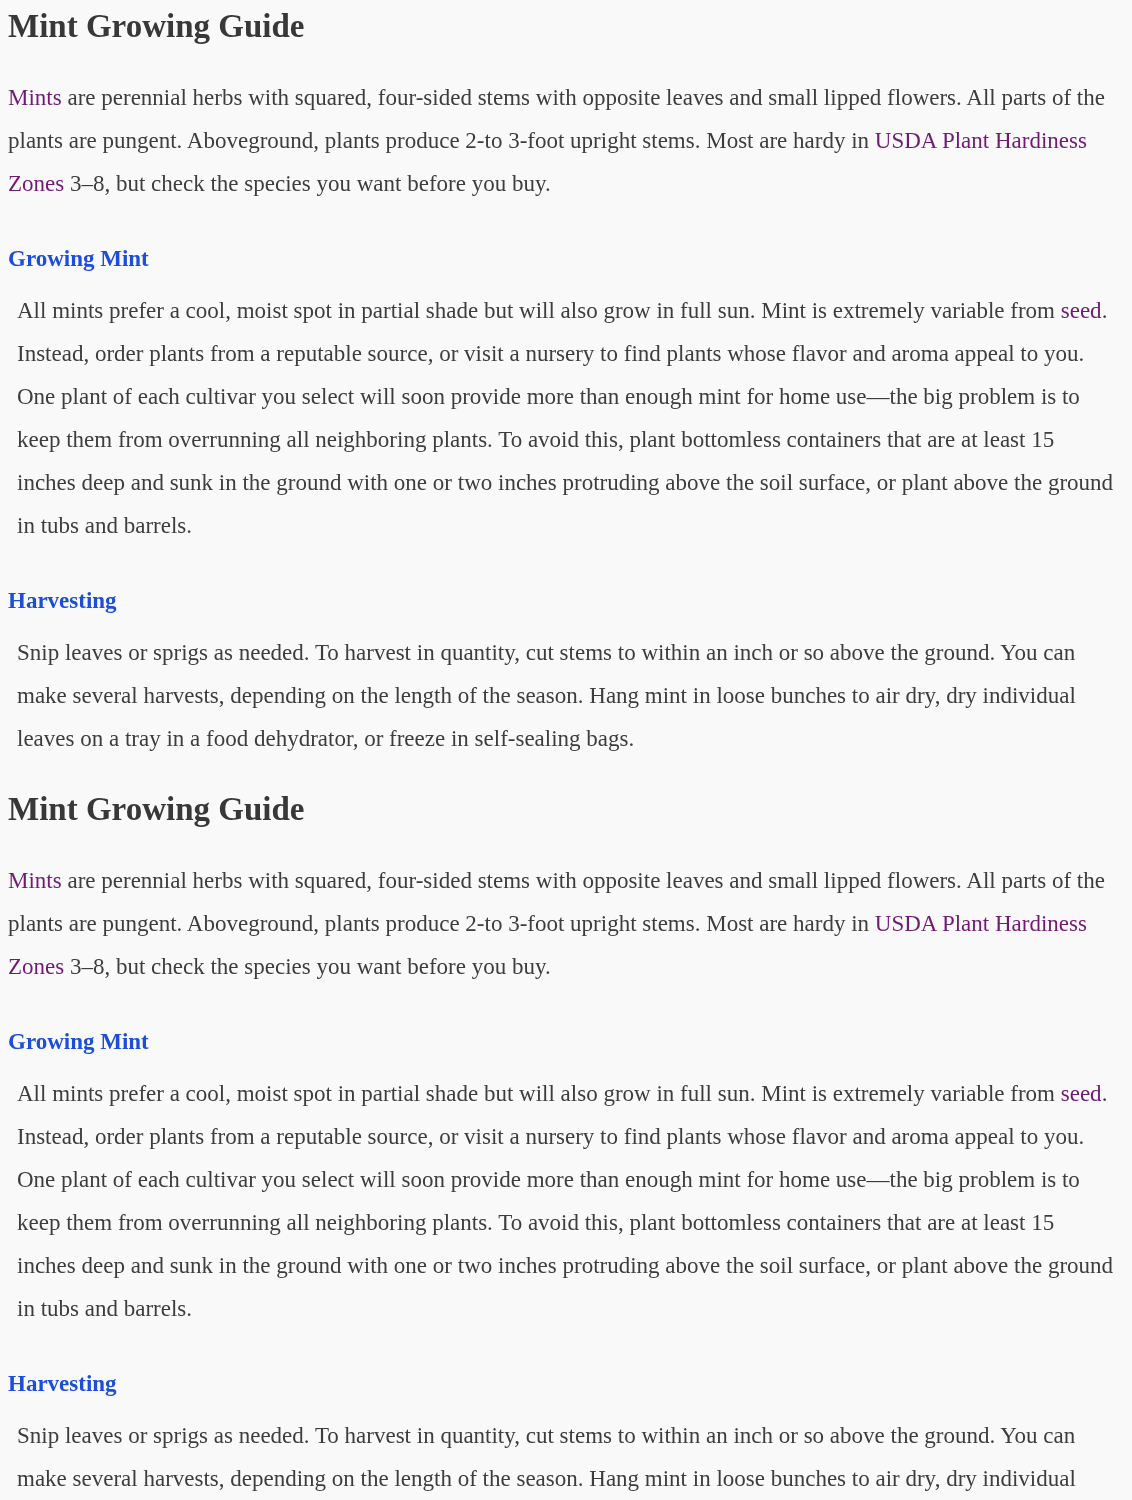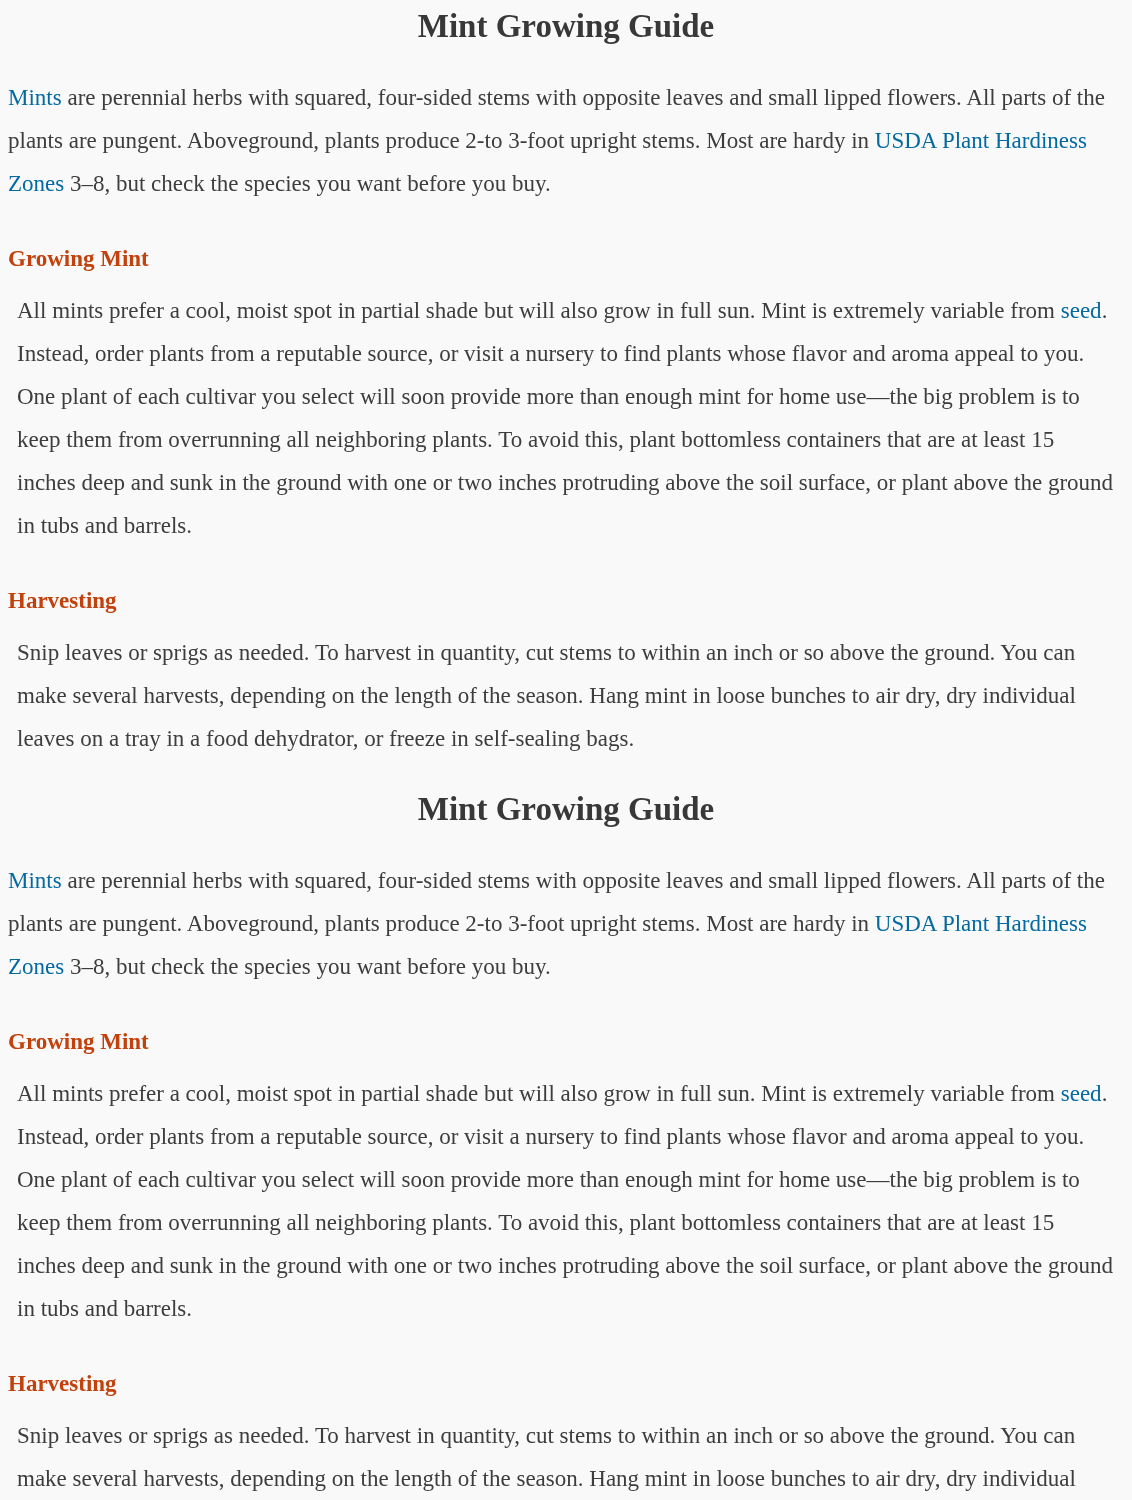--- a/index.html
+++ b/index.html
@@ -19,45 +19,44 @@
     font-family: "Liberation Serif", "DejaVu Serif", serif;
     font-size: 23px;
     line-height: 43px;
     color: #3d3d3d;
     background: #f9f9f9;
   }
   h1.title {
     font-size: 33px;
     line-height: 44px;
     font-weight: 700;
-    text-align: center;
     color: #383838;
     margin: 27px 0 28px 0;
   }
   article:first-of-type h1.title {
     margin-top: 4px;
   }
   p.para {
     margin: 0 0 0 0;
   }
   p.intro {
     margin: 0 0 0 0;
   }
   h3.subhead {
     font-size: 23px;
     line-height: 43px;
     font-weight: 700;
-    color: #c2410c;
+    color: #1d4ed8;
     margin: 32px 0 0 0;
   }
   p.after-head {
     margin: 9px;
   }
   a.doc-link {
-    color: #0369a1;
+    color: #701a75;
     text-decoration: none;
     cursor: pointer;
   }
 </style>
 </head>
 <body>
 
 <div class="page">
 
   <article>

